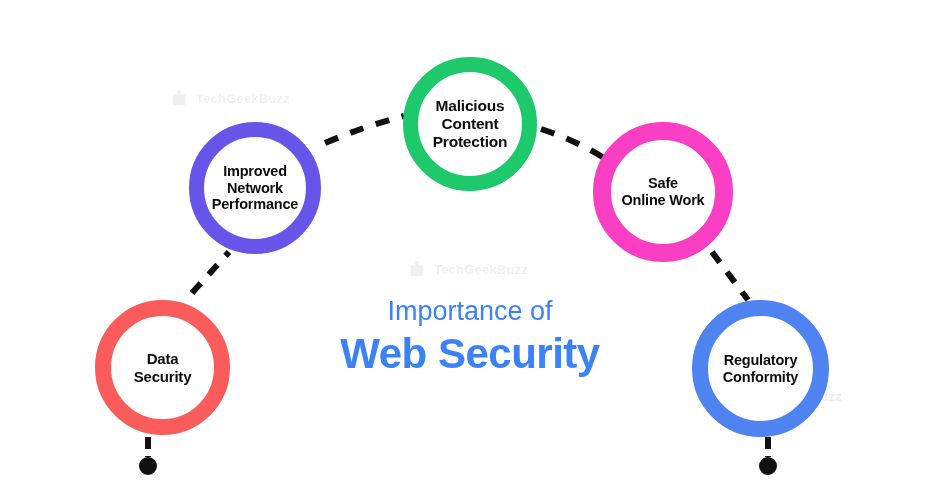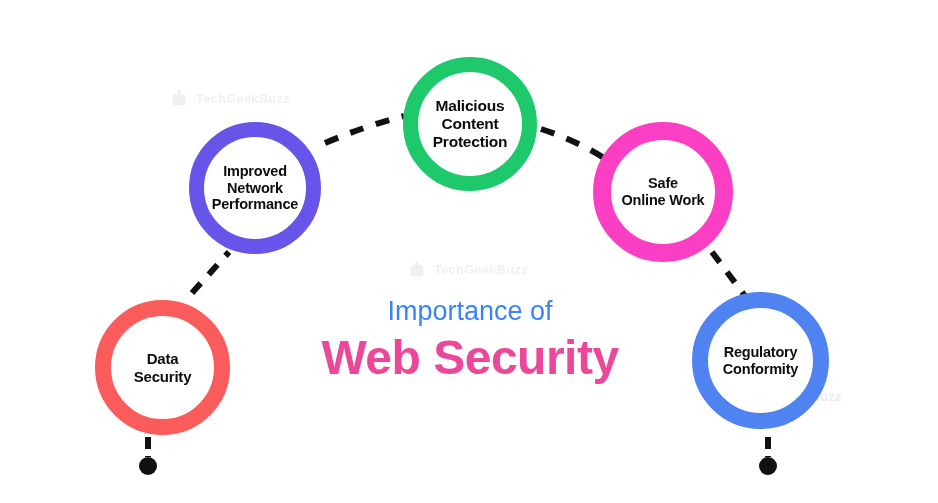--- a/index.html
+++ b/index.html
@@ -67,21 +67,21 @@
   #node-safe-online-work .node-label { font-size: 14.5px; }
 
   #node-data-security {
     left: 95px; top: 300px;
     width: 135px; height: 135px;
     border: 16px solid #fa5c5c;
   }
   #node-data-security .node-label { font-size: 15px; }
 
   #node-regulatory-conformity {
-    left: 692px; top: 292px;
+    left: 692px; top: 300px;
     width: 137px; height: 137px;
     border: 16px solid #4f83f1;
   }
   #node-regulatory-conformity .node-label { font-size: 14.5px; }
 
   
   #center-heading {
     position: absolute;
     left: 300px;
     top: 296px;
@@ -90,23 +90,23 @@
     z-index: 2;
   }
   #center-heading .line-1 {
     font-size: 27px;
     font-weight: normal;
     color: #3b82f6;
     letter-spacing: 0px;
     line-height: 1.15;
   }
   #center-heading .line-2 {
-    font-size: 48px;
+    font-size: 42px;
     font-weight: bold;
-    color: #ec4899;
+    color: #3b82f6;
     letter-spacing: -0.5px;
     line-height: 1.2;
     margin-top: 2px;
   }
 
   
   .watermark {
     position: absolute;
     display: flex;
     align-items: center;

